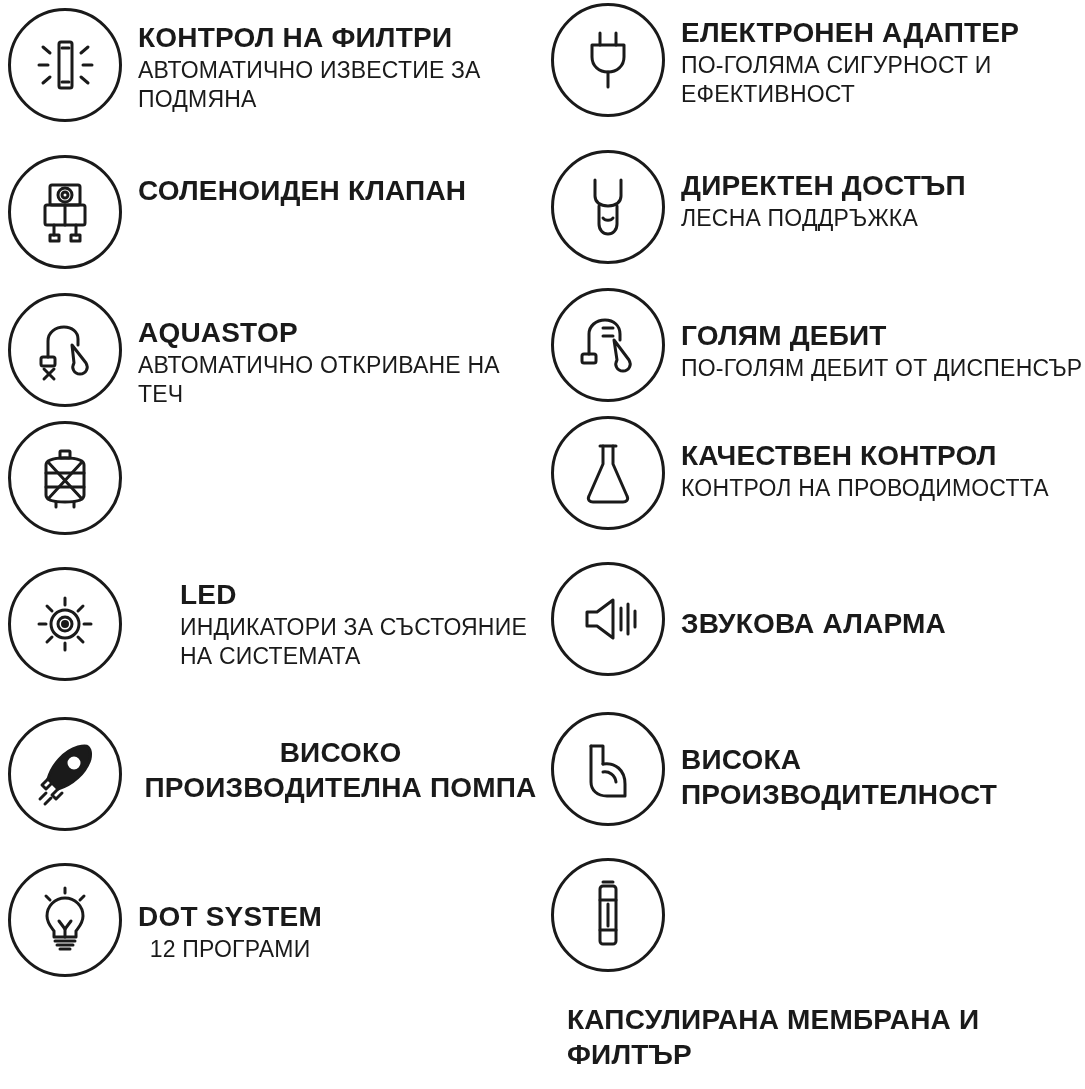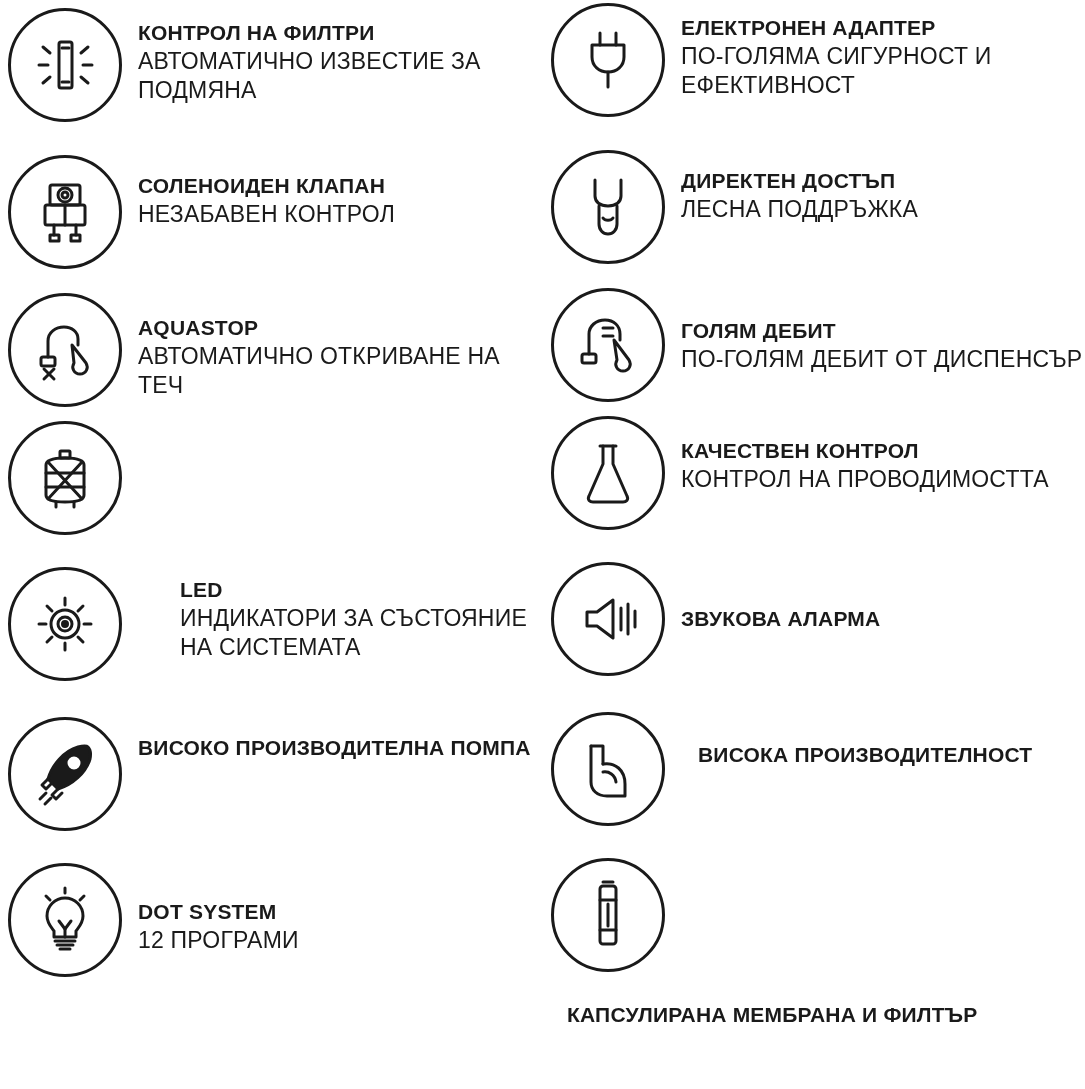--- a/index.html
+++ b/index.html
@@ -44,28 +44,28 @@
     box-sizing: border-box;
   }
 
   
   .col-left  .feature:nth-child(1) { height: 147px; }
   .col-left  .feature:nth-child(2) { height: 138px; }
   .col-left  .feature:nth-child(3) { height: 128px; }
   .col-left  .feature:nth-child(4) { height: 146px; }
   .col-left  .feature:nth-child(5) { height: 150px; gap: 42px; }
   .col-left  .feature:nth-child(6) { height: 146px; text-align: center; }
-  .col-left  .feature:nth-child(7) { height: 140px; }
+  .col-left  .feature:nth-child(7) { height: 140px; text-align: center; }
 
   .col-right .feature:nth-child(1) { height: 147px; }
   .col-right .feature:nth-child(2) { height: 138px; }
   .col-right .feature:nth-child(3) { height: 128px; }
   .col-right .feature:nth-child(4) { height: 146px; }
   .col-right .feature:nth-child(5) { height: 150px; }
-  .col-right .feature:nth-child(6) { height: 146px; gap: 17px; }
+  .col-right .feature:nth-child(6) { height: 146px; }
   .col-right .feature:nth-child(7) { height: 140px; flex-direction: column; }
 
   .icon-wrap {
     flex: 0 0 auto;
     width: 114px;
     height: 114px;
     border: 3px solid #1a1a1a;
     border-radius: 50%;
     display: flex;
     align-items: center;
@@ -77,21 +77,21 @@
     display: block;
   }
 
   .text-block {
     padding-left: 16px;
     padding-top: 4px;
     box-sizing: border-box;
   }
 
   .title {
-    font-size: 21px;
+    font-size: 28px;
     font-weight: bold;
     letter-spacing: 0.2px;
     line-height: 1.25;
     margin: 0;
     text-transform: uppercase;
   }
   .subtitle {
     font-size: 23px;
     font-weight: normal;
     letter-spacing: 0.2px;
@@ -156,21 +156,20 @@
           <rect x="19" y="32" width="40" height="20" rx="2"></rect>
           <line x1="28" y1="52" x2="28" y2="62"></line>
           <line x1="50" y1="52" x2="50" y2="62"></line>
           <rect x="24" y="62" width="9" height="6"></rect>
           <rect x="45" y="62" width="9" height="6"></rect>
           <line x1="39" y1="32" x2="39" y2="52"></line>
         </svg>
       </div>
       <div class="text-block">
         <p class="title">СОЛЕНОИДЕН КЛАПАН</p>
-        <p class="subtitle">НЕЗАБАВЕН КОНТРОЛ</p>
       </div>
     </div>
 
     <div class="feature">
       <div class="icon-wrap">
         <svg width="78" height="78" viewBox="0 0 78 78" fill="none" stroke="#1a1a1a" stroke-width="3" stroke-linecap="round" stroke-linejoin="round">
           <path d="M22 46 L22 30 C22 21 30 16 38 16 C46 16 52 21 52 28 L52 34"></path>
           <rect x="15" y="46" width="14" height="9" rx="2"></rect>
           <path d="M46 34 L60 52 C63 57 60 63 54 63 C48 63 45 57 48 52 Z"></path>
           <line x1="18" y1="58" x2="28" y2="68"></line>

